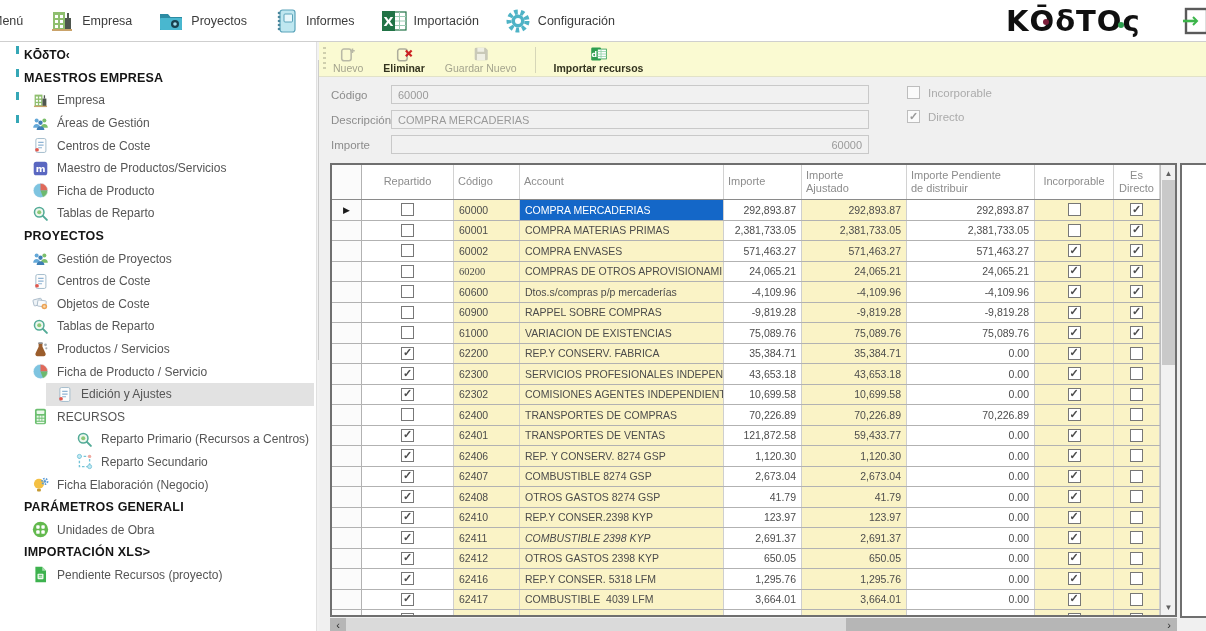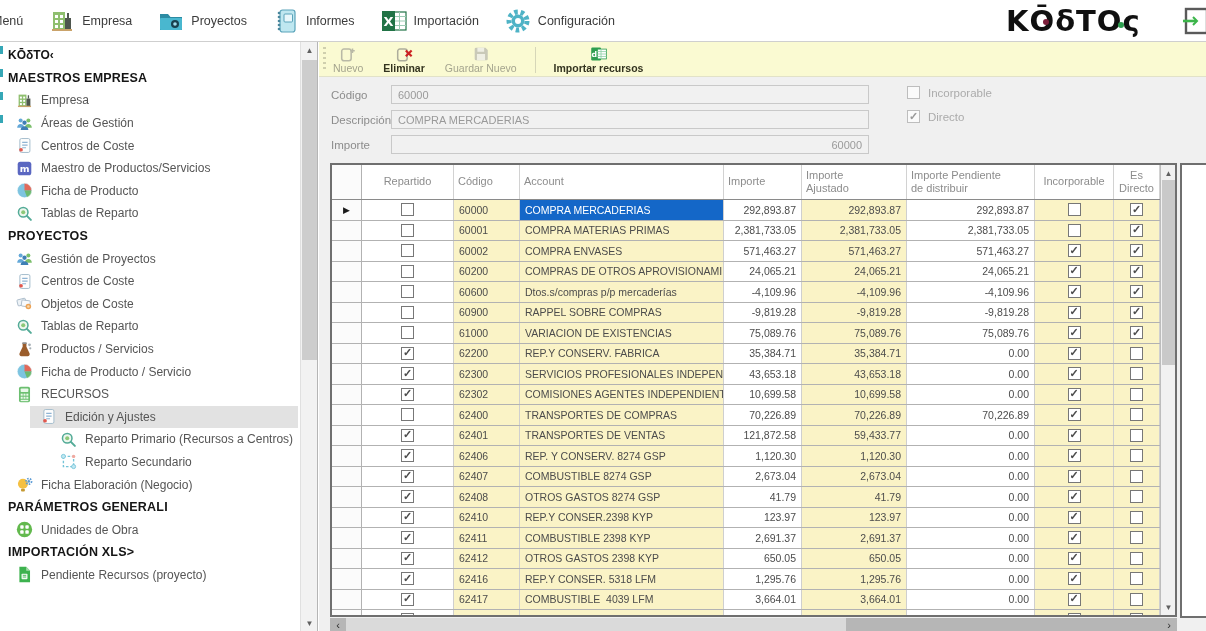--- a/index.html
+++ b/index.html
@@ -18,21 +18,21 @@
   .ic svg { width:100%; height:100%; display:block; }
   .logo { position:absolute; left:1006px; top:4px; width:176px; height:36px;
     font-family:"DejaVu Sans", sans-serif; font-weight:800; font-size:29px;
     letter-spacing:1px; color:#101010; }
   .logo-dot { position:absolute; width:6px; height:6px; border-radius:50%; }
   .logo-dot.d1 { left:37px; top:15px; background:#7b1e3a; }
   .logo-dot.d2 { left:112px; top:18px; background:#2e9e4f; }
   .exit-btn { position:absolute; left:1183px; top:7px; width:26px; height:28px; }
 
   
-  .sidebar { position:absolute; left:0; top:42px; width:318px; height:589px;
+  .sidebar { position:absolute; left:16px; top:42px; width:318px; height:589px;
     background:#fff; border-right:1px solid #b5b5b5; }
   .side-items { position:absolute; left:0; top:2px; right:17px; }
   .side-title { height:22.6px; display:flex; align-items:center; padding-left:8px;
     font-weight:700; font-size:12px; color:#151515; }
   .side-header { height:22.6px; display:flex; align-items:center; padding-left:8px;
     font-weight:700; font-size:12.5px; color:#151515; letter-spacing:.2px; white-space:nowrap;}
   .side-item { height:22.6px; display:flex; align-items:center; gap:8px;
     padding-left:16px; font-size:12px; color:#555; cursor:pointer; white-space:nowrap; }
   .side-item.ind { padding-left:60px; }
   .side-item.sel { background:#e2e2e2; margin-left:30px; padding-left:10px; margin-right:2px; }
@@ -343,48 +343,48 @@
           <span class="ic" style="width: 17px; height: 17px;">
             <svg viewBox="0 0 20 20">
               <circle cx="10" cy="10" r="8.5" fill="#7ec4e0"></circle>
               <path d="M10 10V1.5A8.5 8.5 0 0 1 18.5 10z" fill="#e0695a"></path>
               <path d="M10 10h8.5a8.5 8.5 0 0 1-5.5 7.9z" fill="#6cb96f"></path>
               <circle cx="10" cy="10" r="8.5" fill="none" stroke="#fff" stroke-width=".6"></circle>
             </svg>
           </span>
           <span class="side-label">Ficha de Producto / Servicio</span>
         </div>
+        <div class="side-item ind sel">
+          <span class="ic" style="width: 17px; height: 17px;">
+            <svg viewBox="0 0 20 22">
+              <rect x="4" y="2" width="13" height="18" rx="2" fill="#fdfdfd" stroke="#9fb9c9" stroke-width="1.2"></rect>
+              <path d="M7 7h7M7 10.5h7M7 14h5" stroke="#8fb4d4" stroke-width="1.4"></path>
+              <circle cx="5.5" cy="16.5" r="2.4" fill="#e2574c"></circle>
+            </svg>
+          </span>
+          <span class="side-label">Edición y Ajustes</span>
+        </div>
         <div class="side-item">
           <span class="ic" style="width: 17px; height: 17px;">
             <svg viewBox="0 0 16 20">
               <rect x="1.5" y="1" width="13" height="18" rx="2" fill="#6cbf70"></rect>
               <rect x="3.5" y="3" width="9" height="4" rx=".8" fill="#eaf8ea"></rect>
               <g fill="#eaf8ea">
                 <rect x="3.5" y="9" width="2.4" height="2.4"></rect>
                 <rect x="6.8" y="9" width="2.4" height="2.4"></rect>
                 <rect x="10.1" y="9" width="2.4" height="2.4"></rect>
                 <rect x="3.5" y="12.6" width="2.4" height="2.4"></rect>
                 <rect x="6.8" y="12.6" width="2.4" height="2.4"></rect>
                 <rect x="10.1" y="12.6" width="2.4" height="2.4"></rect>
                 <rect x="3.5" y="16.2" width="9" height="1.6"></rect>
               </g>
             </svg>
           </span>
           <span class="side-label">RECURSOS</span>
         </div>
-        <div class="side-item ind sel">
-          <span class="ic" style="width: 17px; height: 17px;">
-            <svg viewBox="0 0 20 22">
-              <rect x="4" y="2" width="13" height="18" rx="2" fill="#fdfdfd" stroke="#9fb9c9" stroke-width="1.2"></rect>
-              <path d="M7 7h7M7 10.5h7M7 14h5" stroke="#8fb4d4" stroke-width="1.4"></path>
-              <circle cx="5.5" cy="16.5" r="2.4" fill="#e2574c"></circle>
-            </svg>
-          </span>
-          <span class="side-label">Edición y Ajustes</span>
-        </div>
         <div class="side-item ind">
           <span class="ic" style="width: 17px; height: 17px;">
             <svg viewBox="0 0 20 20">
               <circle cx="8.5" cy="8.5" r="5.6" fill="#eef7ee" stroke="#53ab97" stroke-width="1.8"></circle>
               <circle cx="8.5" cy="8.5" r="2.4" fill="#8cc878"></circle>
               <line x1="12.8" y1="12.8" x2="17.5" y2="17.5" stroke="#53ab97" stroke-width="2.4" stroke-linecap="round"></line>
             </svg>
           </span>
           <span class="side-label">Reparto Primario (Recursos a Centros)</span>
         </div>
@@ -565,21 +565,21 @@
             <div class="g-cell bg-y" style="width: 204px; flex: 0 0 204px;">COMPRA ENVASES</div>
             <div class="g-cell bg-w num" style="width: 78px; flex: 0 0 78px;">571,463.27</div>
             <div class="g-cell bg-y num" style="width: 105px; flex: 0 0 105px;">571,463.27</div>
             <div class="g-cell bg-w num" style="width: 128px; flex: 0 0 128px;">571,463.27</div>
             <div class="g-cell bg-y chk" style="width: 79px; flex: 0 0 79px;"><span class="cbx ck"></span></div>
             <div class="g-cell bg-y chk" style="width: 46px; flex: 0 0 46px;"><span class="cbx ck"></span></div>
           </div>
           <div class="g-row">
             <div class="g-sel-col"></div>
             <div class="g-cell bg-w chk" style="width: 92px; flex: 0 0 92px;"><span class="cbx"></span></div>
-            <div class="g-cell bg-y" style="width: 66px; flex: 0 0 66px;">60200</div>
+            <div class="g-cell bg-y" style="width: 66px; flex: 0 0 66px; font-family: Liberation Serif, serif;">60200</div>
             <div class="g-cell bg-y" style="width: 204px; flex: 0 0 204px;">COMPRAS DE OTROS APROVISIONAMIENTOS</div>
             <div class="g-cell bg-w num" style="width: 78px; flex: 0 0 78px;">24,065.21</div>
             <div class="g-cell bg-y num" style="width: 105px; flex: 0 0 105px;">24,065.21</div>
             <div class="g-cell bg-w num" style="width: 128px; flex: 0 0 128px;">24,065.21</div>
             <div class="g-cell bg-y chk" style="width: 79px; flex: 0 0 79px;"><span class="cbx ck"></span></div>
             <div class="g-cell bg-y chk" style="width: 46px; flex: 0 0 46px;"><span class="cbx ck"></span></div>
           </div>
           <div class="g-row">
             <div class="g-sel-col"></div>
             <div class="g-cell bg-w chk" style="width: 92px; flex: 0 0 92px;"><span class="cbx"></span></div>
@@ -709,21 +709,21 @@
             <div class="g-cell bg-w num" style="width: 78px; flex: 0 0 78px;">123.97</div>
             <div class="g-cell bg-y num" style="width: 105px; flex: 0 0 105px;">123.97</div>
             <div class="g-cell bg-w num" style="width: 128px; flex: 0 0 128px;">0.00</div>
             <div class="g-cell bg-y chk" style="width: 79px; flex: 0 0 79px;"><span class="cbx ck"></span></div>
             <div class="g-cell bg-y chk" style="width: 46px; flex: 0 0 46px;"><span class="cbx"></span></div>
           </div>
           <div class="g-row">
             <div class="g-sel-col"></div>
             <div class="g-cell bg-w chk" style="width: 92px; flex: 0 0 92px;"><span class="cbx ck"></span></div>
             <div class="g-cell bg-y" style="width: 66px; flex: 0 0 66px;">62411</div>
-            <div class="g-cell bg-y" style="width: 204px; flex: 0 0 204px;">COMBUSTIBLE 2398 KYP</div>
+            <div class="g-cell bg-y" style="width: 204px; flex: 0 0 204px; font-style: italic;">COMBUSTIBLE 2398 KYP</div>
             <div class="g-cell bg-w num" style="width: 78px; flex: 0 0 78px;">2,691.37</div>
             <div class="g-cell bg-y num" style="width: 105px; flex: 0 0 105px;">2,691.37</div>
             <div class="g-cell bg-w num" style="width: 128px; flex: 0 0 128px;">0.00</div>
             <div class="g-cell bg-y chk" style="width: 79px; flex: 0 0 79px;"><span class="cbx ck"></span></div>
             <div class="g-cell bg-y chk" style="width: 46px; flex: 0 0 46px;"><span class="cbx"></span></div>
           </div>
           <div class="g-row">
             <div class="g-sel-col"></div>
             <div class="g-cell bg-w chk" style="width: 92px; flex: 0 0 92px;"><span class="cbx ck"></span></div>
             <div class="g-cell bg-y" style="width: 66px; flex: 0 0 66px;">62412</div>

